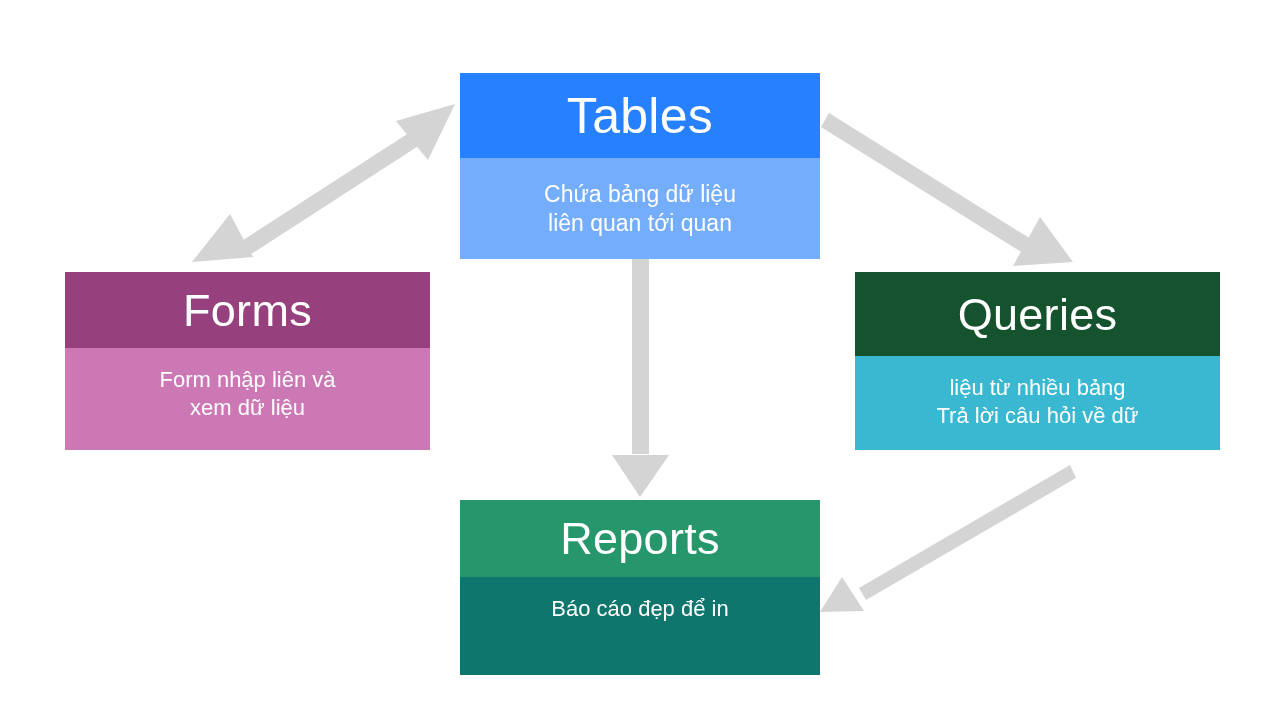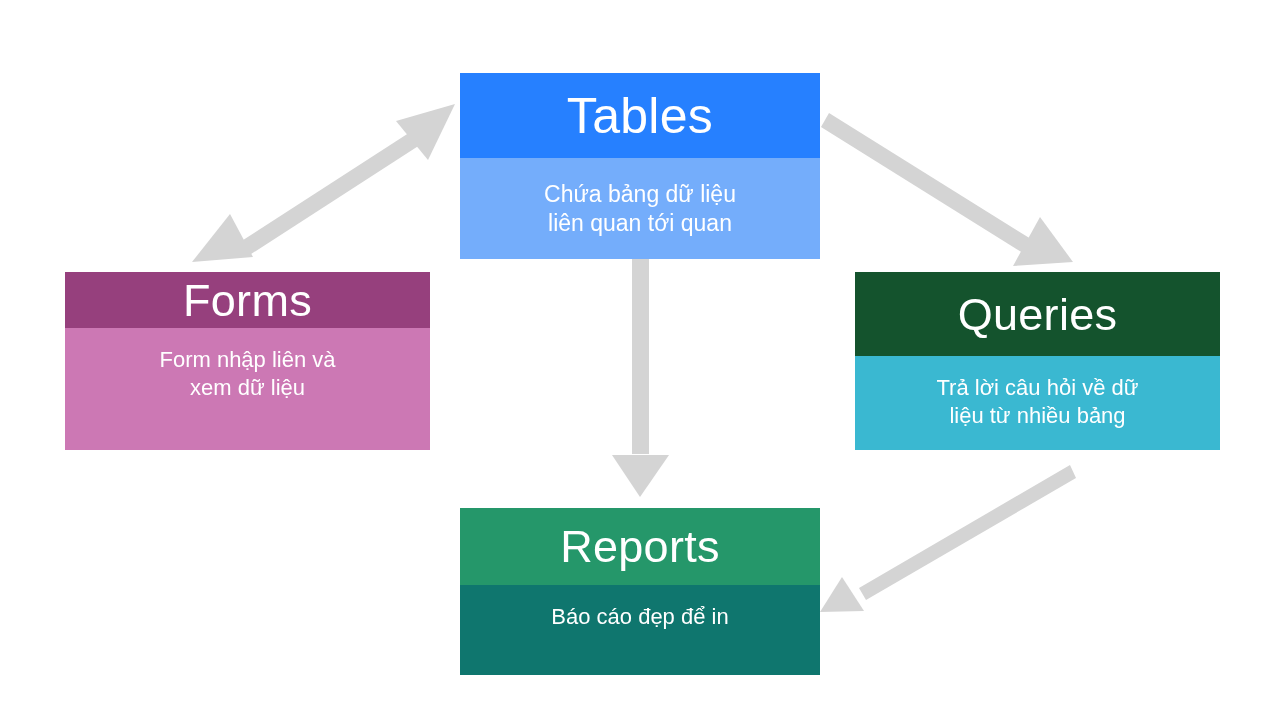--- a/index.html
+++ b/index.html
@@ -64,21 +64,21 @@
   }
   #node-tables .node-body {
     background: #74adfb; font-size: 23px; padding-top: 22px;
   }
 
   
   #node-forms {
     left: 65px; top: 272px; width: 365px; height: 178px;
   }
   #node-forms .node-header {
-    height: 56px; background: #96407d; font-size: 45px;
+    height: 76px; background: #96407d; font-size: 45px;
   }
   #node-forms .node-body {
     background: #cc78b4; font-size: 22px; padding-top: 18px;
   }
 
   
   #node-queries {
     left: 855px; top: 272px; width: 365px; height: 178px;
   }
   #node-queries .node-header {
@@ -86,21 +86,21 @@
   }
   #node-queries .node-body {
     background: #3ab8d1; font-size: 22px; padding-top: 18px;
   }
 
   
   #node-reports {
     left: 460px; top: 500px; width: 360px; height: 175px;
   }
   #node-reports .node-header {
-    height: 77px; background: #25976a; font-size: 45px; margin-top: 8px;
+    height: 77px; background: #25976a; font-size: 45px;
   }
   #node-reports .node-body {
     background: #0f766e; font-size: 22px; padding-top: 18px;
   }
 </style>
 </head>
 <body>
 
 <div id="canvas">
 
@@ -145,22 +145,22 @@
         <span>Form nhập liên và</span>
         <span>xem dữ liệu</span>
       </span>
     </div>
   </div>
 
   <div class="node" id="node-queries">
     <div class="node-header">Queries</div>
     <div class="node-body">
       <span>
+        <span>liệu từ nhiều bảng</span>
         <span>Trả lời câu hỏi về dữ</span>
-        <span>liệu từ nhiều bảng</span>
       </span>
     </div>
   </div>
 
   <div class="node" id="node-reports">
     <div class="node-header">Reports</div>
     <div class="node-body">
       <span>
         <span>Báo cáo đẹp để in</span>
         <span></span>

